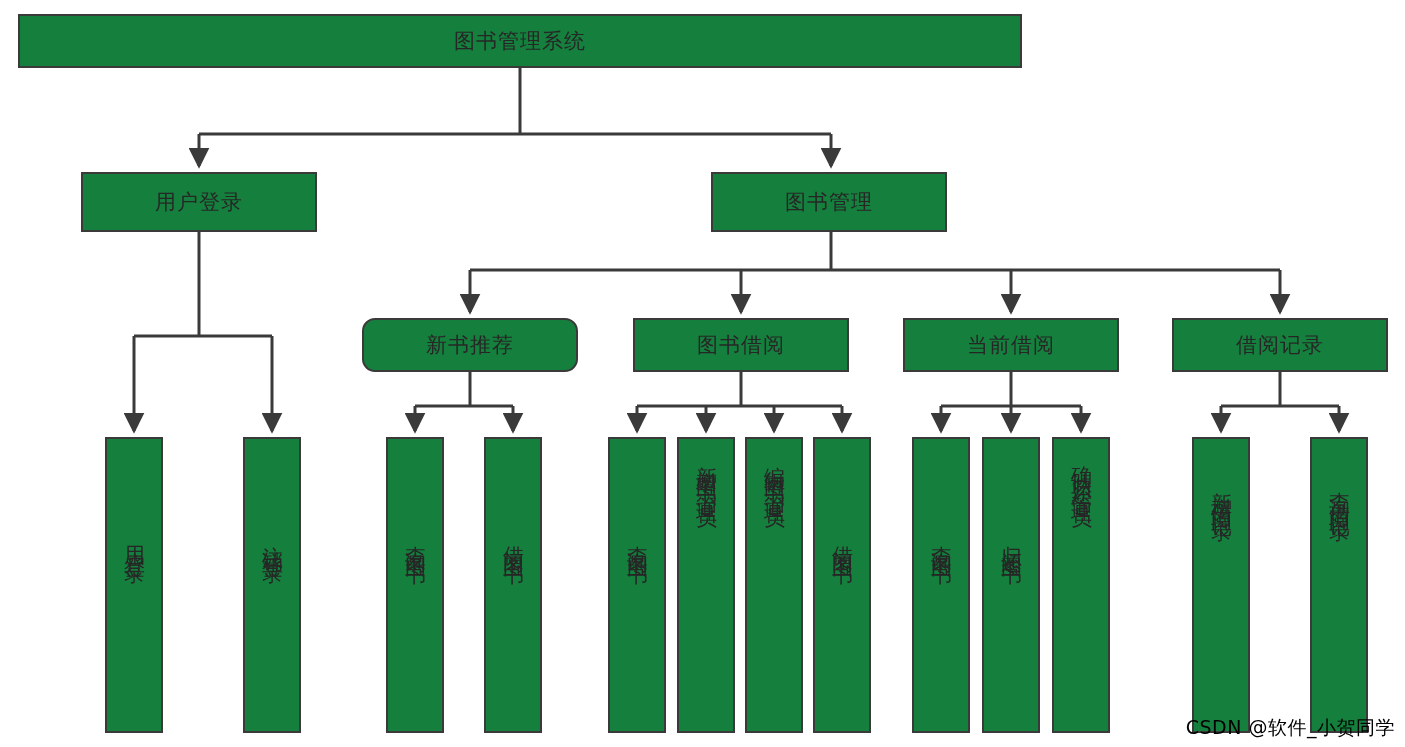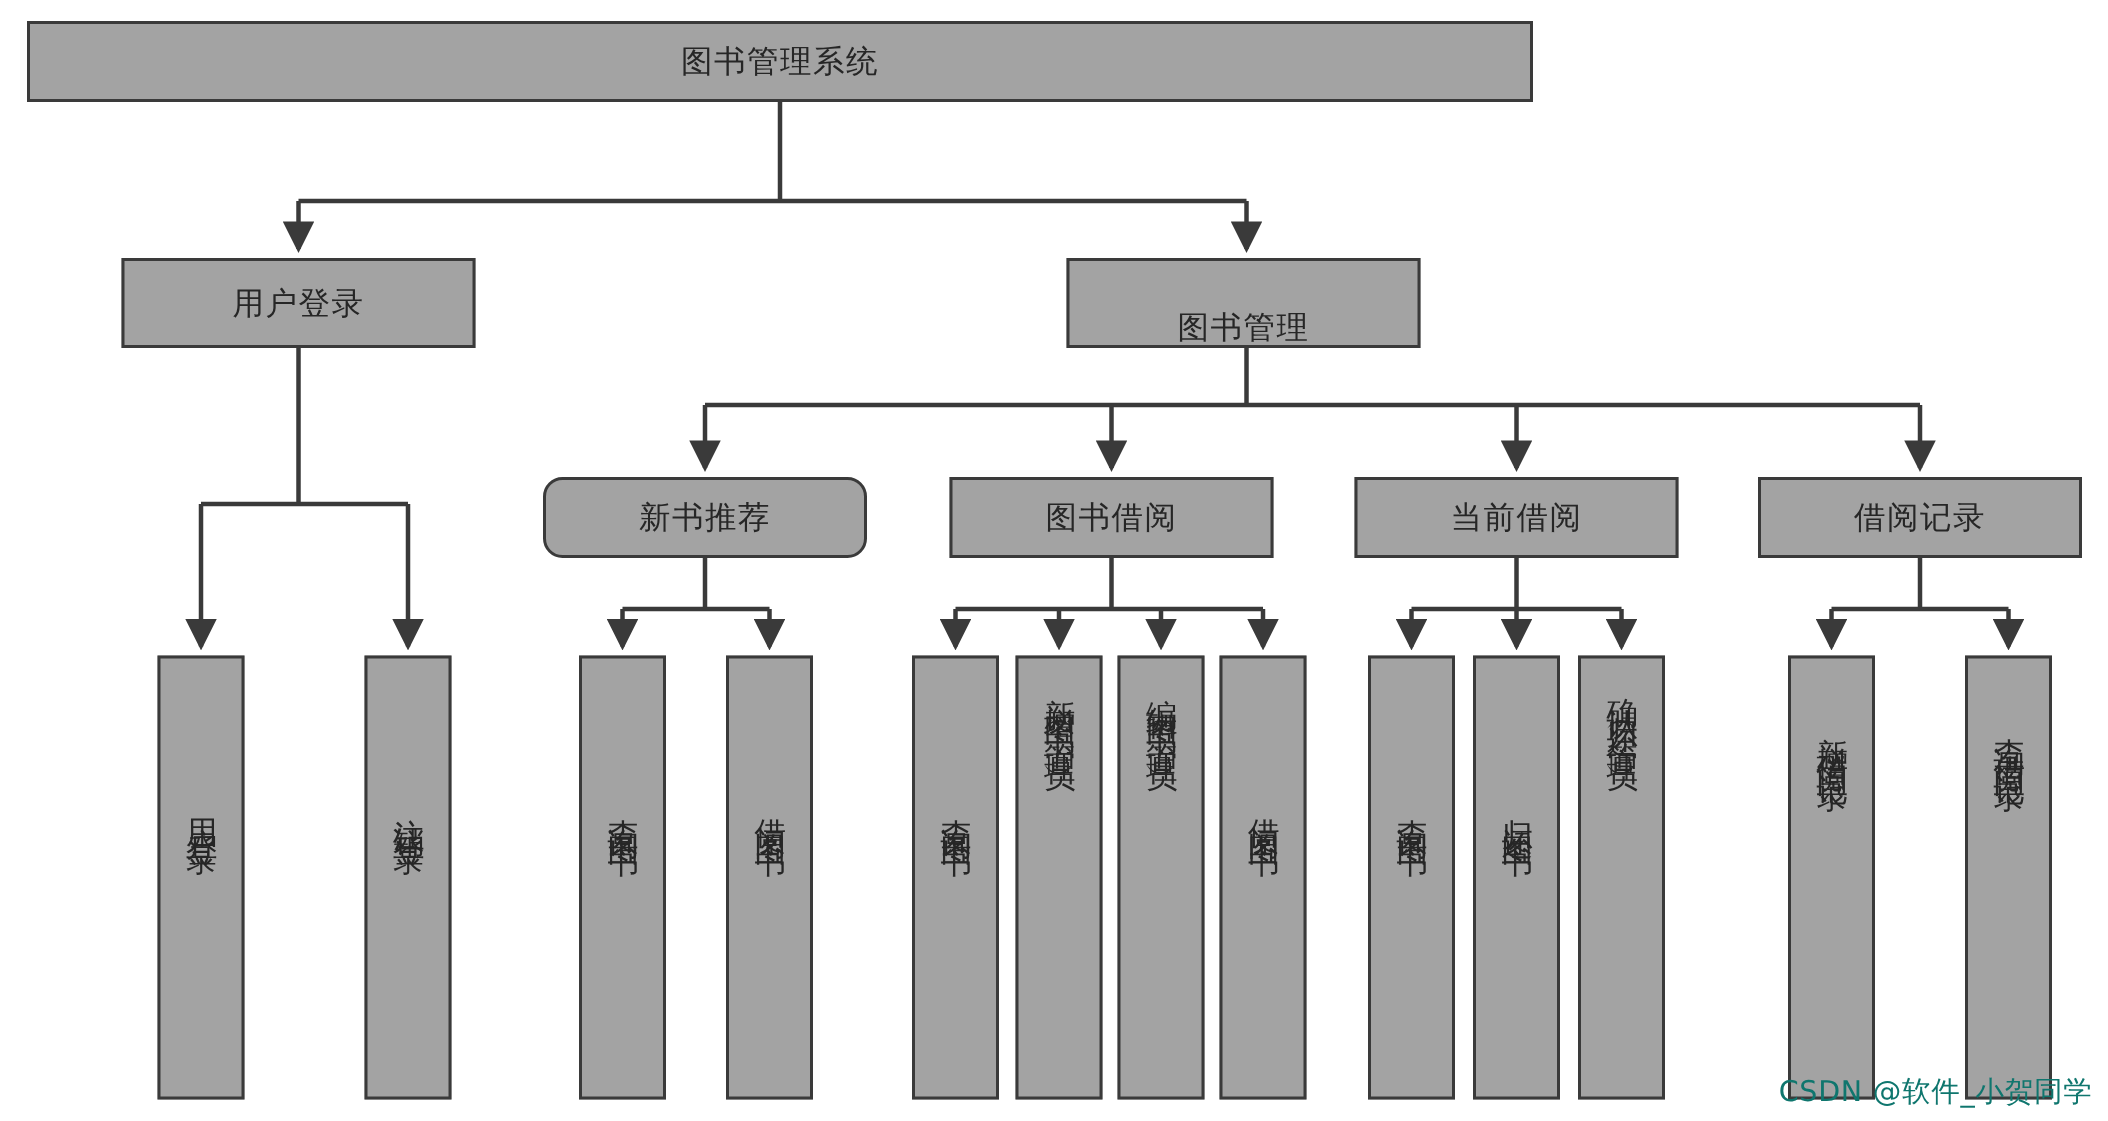--- a/index.html
+++ b/index.html
@@ -24,21 +24,21 @@
     left: 0;
     top: 0;
     width: 1405px;
     height: 747px;
     pointer-events: none;
   }
   .node {
     position: absolute;
     box-sizing: border-box;
     border: 2.5px solid #3a3a3a;
-    background: #a3a3a3;
+    background: #15803d;
     display: flex;
     align-items: center;
     justify-content: center;
     z-index: 2;
   }
   .node .label {
     font-size: 21px;
     line-height: 1.15;
     color: #262626;
     letter-spacing: 1px;
@@ -65,21 +65,21 @@
     margin-top: 30px;
   }
   .node.leaf.top .label {
     margin-top: 4px;
   }
   #watermark {
     position: absolute;
     right: 10px;
     bottom: 6px;
     font-size: 19px;
-    color: #0f766e;
+    color: #000000;
     letter-spacing: 0.5px;
     z-index: 3;
     white-space: nowrap;
   }
 </style>
 </head>
 <body>
 
 <div id="canvas">
 
@@ -149,21 +149,21 @@
     </g>
   </svg>
 
   <div class="node" id="node-root" style="left: 18px; top: 14px; width: 1004px; height: 54px;">
     <span class="label">图书管理系统</span>
   </div>
 
   <div class="node" id="node-l2-0" style="left: 81px; top: 172px; width: 236px; height: 60px;">
     <span class="label">用户登录</span>
   </div>
-  <div class="node" id="node-l2-1" style="left: 711px; top: 172px; width: 236px; height: 60px; align-items: flex-end;">
+  <div class="node" id="node-l2-1" style="left: 711px; top: 172px; width: 236px; height: 60px;">
     <span class="label">图书管理</span>
   </div>
 
   <div class="node" id="node-l3-0" style="left: 362px; top: 318px; width: 216px; height: 54px; border-radius: 13px;">
     <span class="label">新书推荐</span>
   </div>
   <div class="node" id="node-l3-1" style="left: 633px; top: 318px; width: 216px; height: 54px; text-align: center;">
     <span class="label">图书借阅</span>
   </div>
   <div class="node" id="node-l3-2" style="left: 903px; top: 318px; width: 216px; height: 54px;">

